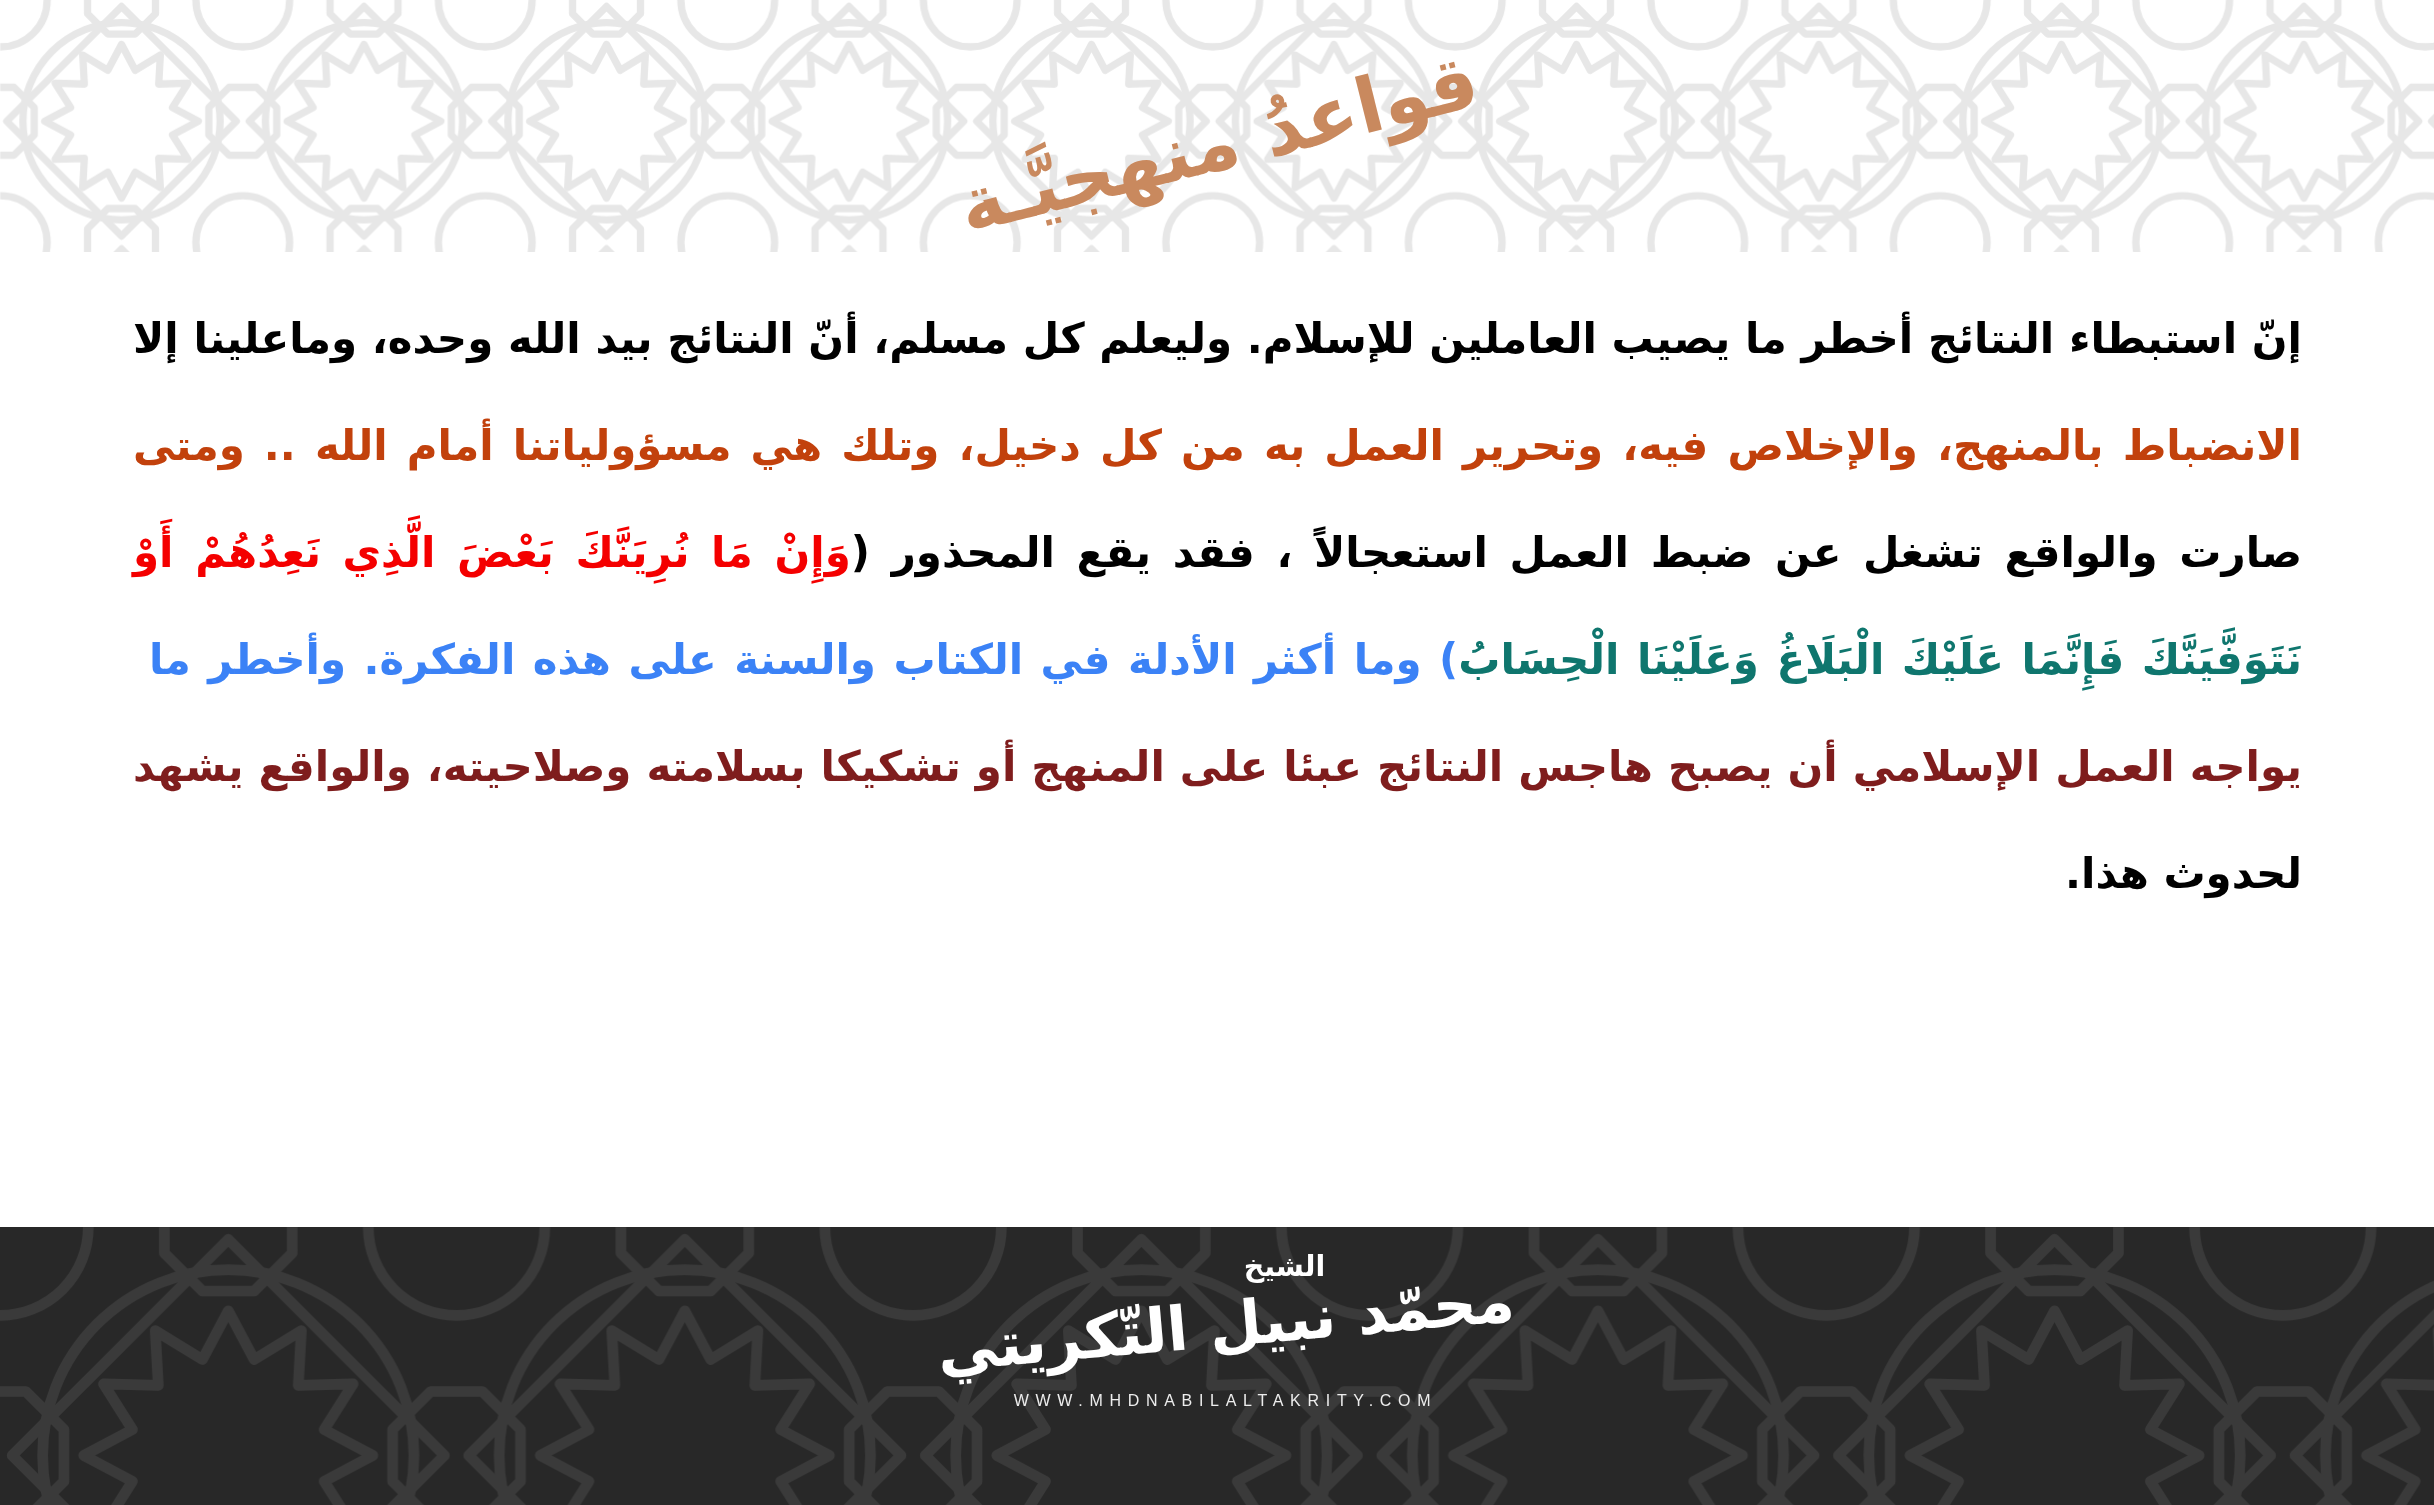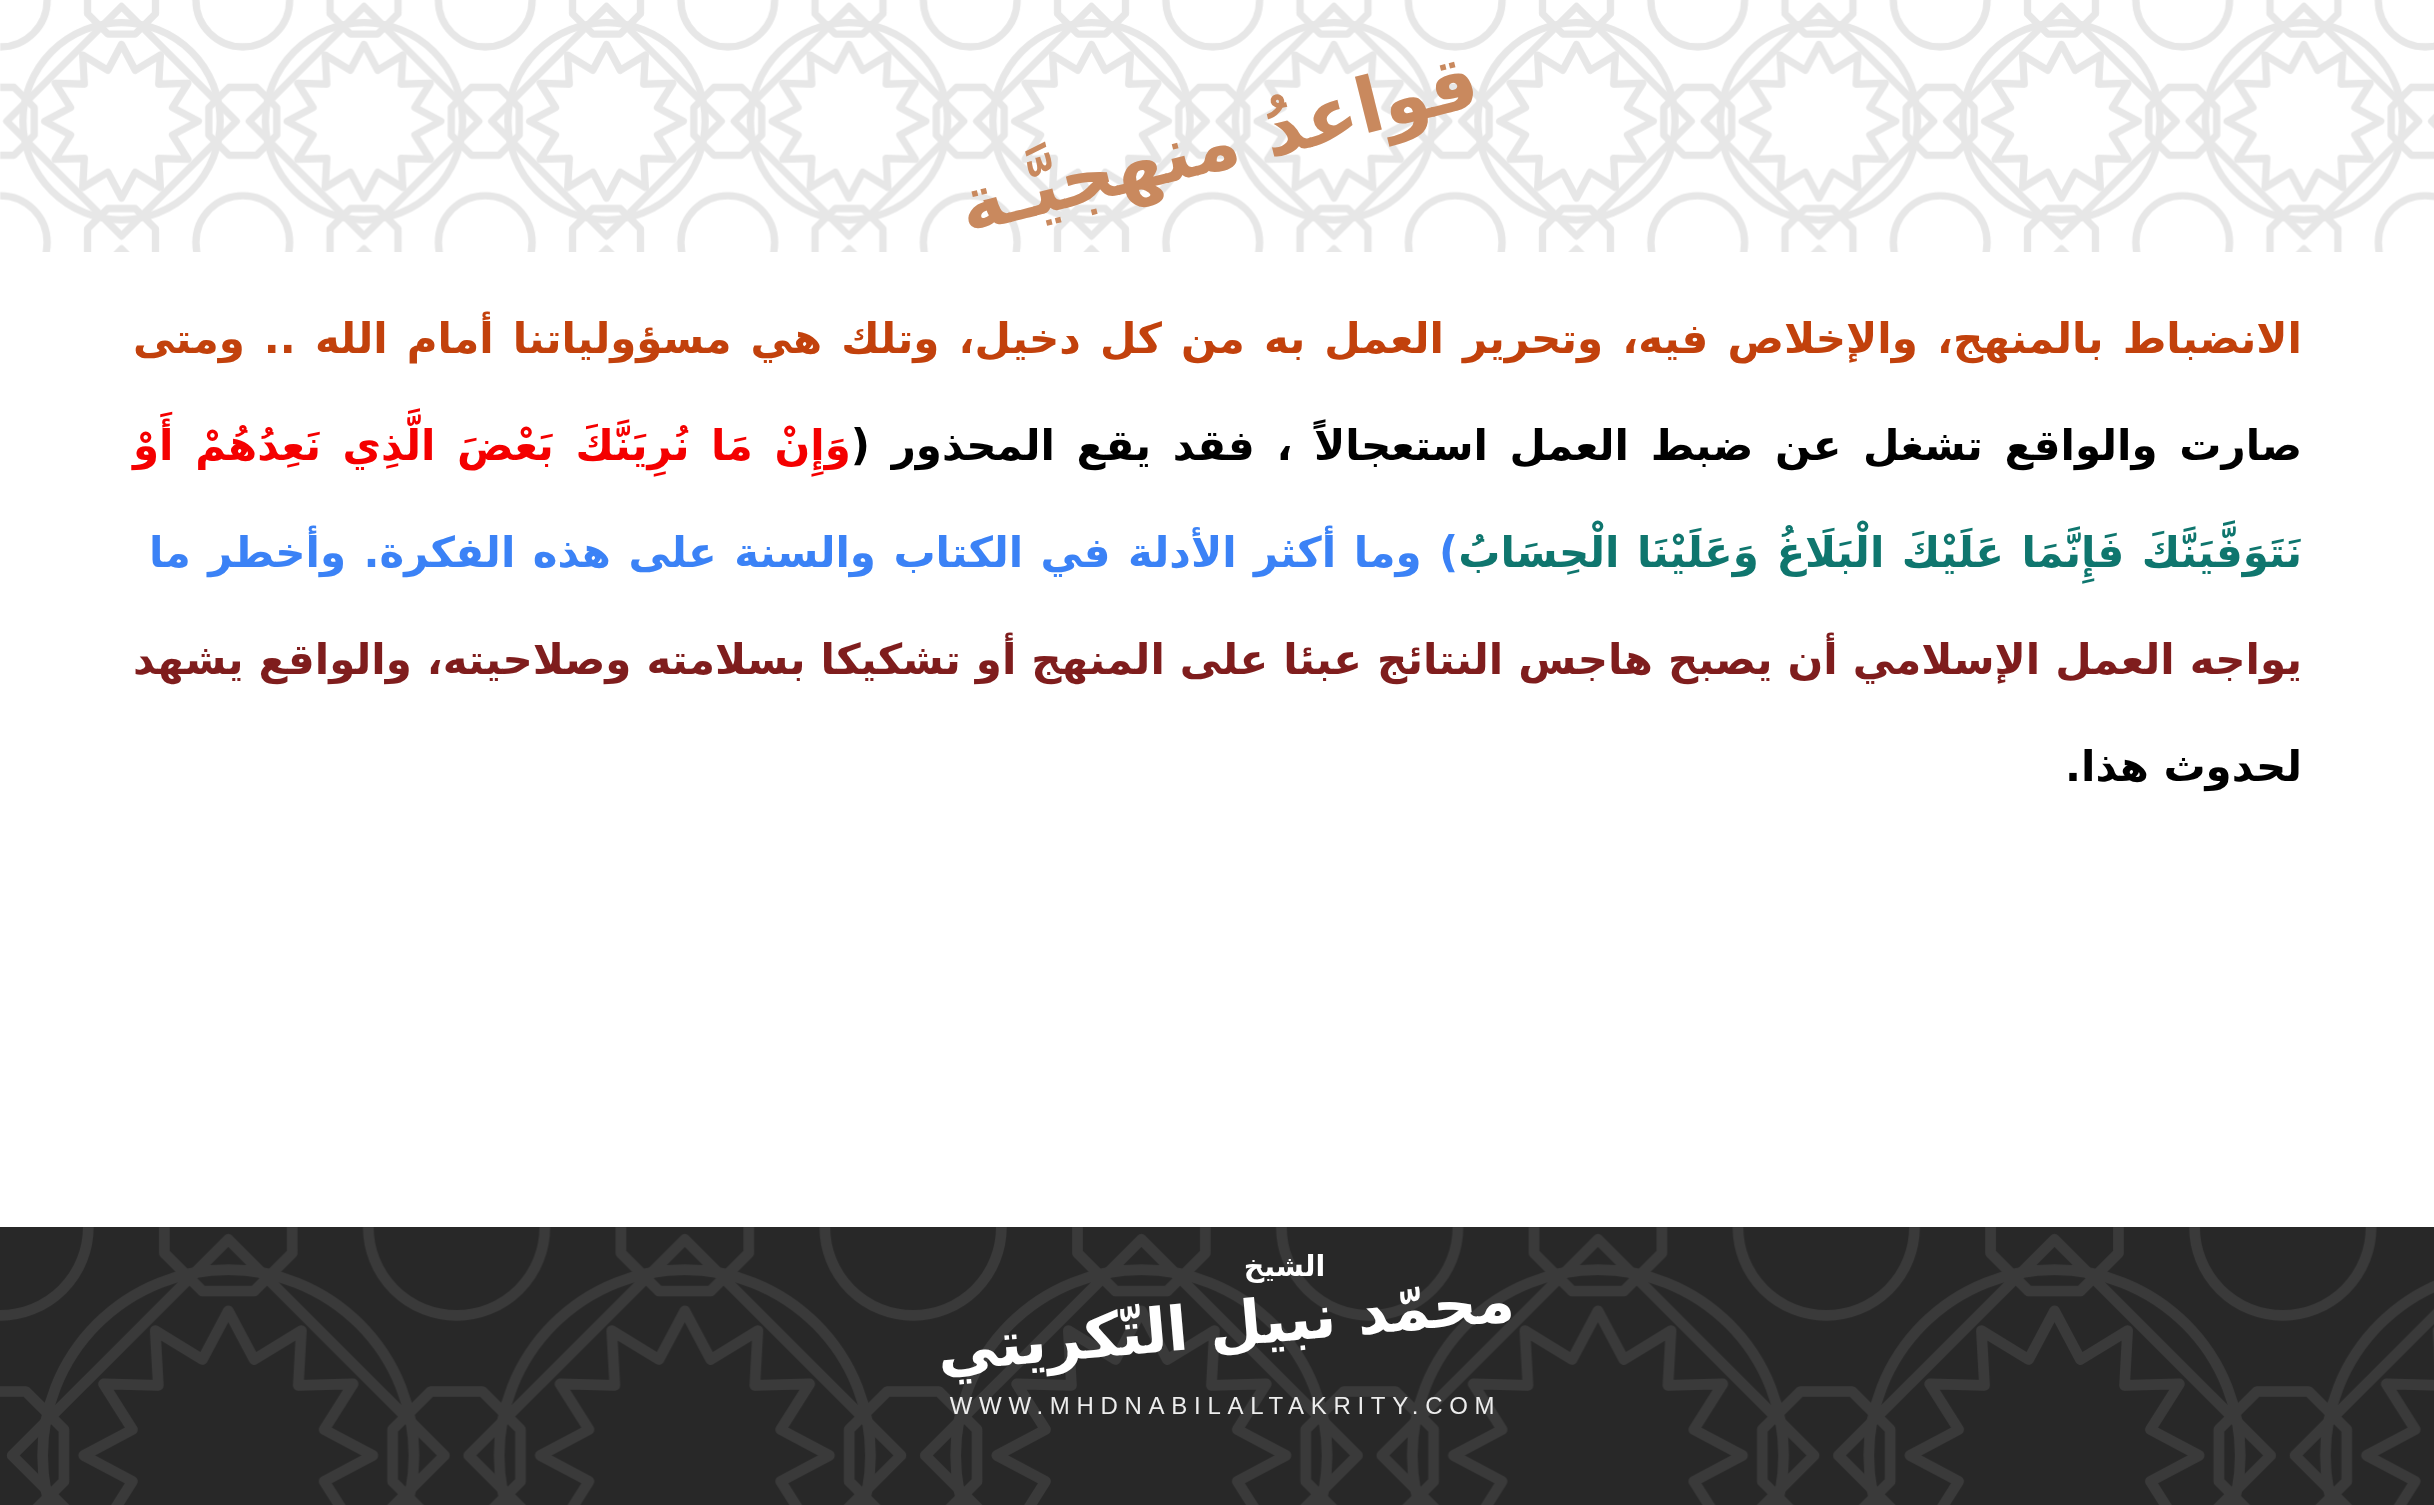--- a/index.html
+++ b/index.html
@@ -73,21 +73,21 @@
     direction:rtl;
     white-space:nowrap;
     margin-top:5.7px;
     transform:rotate(-5deg);
     color:#ffffff;
     letter-spacing:-1px;
   }
   .website-url{
     margin-top:32px;
     font-family:"Liberation Sans",sans-serif;
-    font-size:24px;
+    font-size:16px;
     letter-spacing:6.7px;
     color:#ededed;
     white-space:nowrap;
   }
   .pattern-light{stroke:#e7e7e7;}
   .pattern-dark{stroke:#3a3a3a;}
 </style>
 </head>
 <body>
 
@@ -111,20 +111,21 @@
             <polygon points="150,8 292,150 150,292 8,150"></polygon>
           </g>
         </pattern>
       </defs>
       <rect width="2560" height="265" fill="url(#patLight)"></rect>
     </svg>
     <div class="header-title" style="color: rgb(201, 137, 94);">قواعدُ منهجيَّـة</div>
   </div>
 
   <div class="body-text">
+      <div class="line"><span style="color: rgb(0, 0, 0);">إنّ استبطاء النتائج أخطر ما يصيب العاملين للإسلام. وليعلم كل مسلم، أنّ النتائج بيد الله وحده، وماعلينا إلا</span></div>
       <div class="line"><span style="color: #c2410c;">الانضباط بالمنهج، والإخلاص فيه، وتحرير العمل به من كل دخيل، وتلك هي مسؤولياتنا أمام الله .. ومتى</span></div>
       <div class="line"><span style="color: rgb(0, 0, 0);">صارت والواقع تشغل عن ضبط العمل استعجالاً ، فقد يقع المحذور (</span><span style="color: rgb(244, 0, 0);">وَإِنْ مَا نُرِيَنَّكَ بَعْضَ الَّذِي نَعِدُهُمْ أَوْ</span></div>
       <div class="line"><span style="color: #0f766e;">نَتَوَفَّيَنَّكَ فَإِنَّمَا عَلَيْكَ الْبَلَاغُ وَعَلَيْنَا الْحِسَابُ</span><span style="color: #3b82f6; margin-left: 16px;">) وما أكثر الأدلة في الكتاب والسنة على هذه الفكرة. وأخطر ما</span></div>
       <div class="line"><span style="color: #7f1d1d;">يواجه العمل الإسلامي أن يصبح هاجس النتائج عبئا على المنهج أو تشكيكا بسلامته وصلاحيته، والواقع يشهد</span></div>
       <div class="line last"><span style="color: rgb(0, 0, 0);">لحدوث هذا.</span></div>
     </div>
 
   <div class="footer-band" style="background: rgb(40, 40, 40);">
     <svg width="2435" height="279" aria-hidden="true" viewBox="0 0 2560 293">
       <defs>

